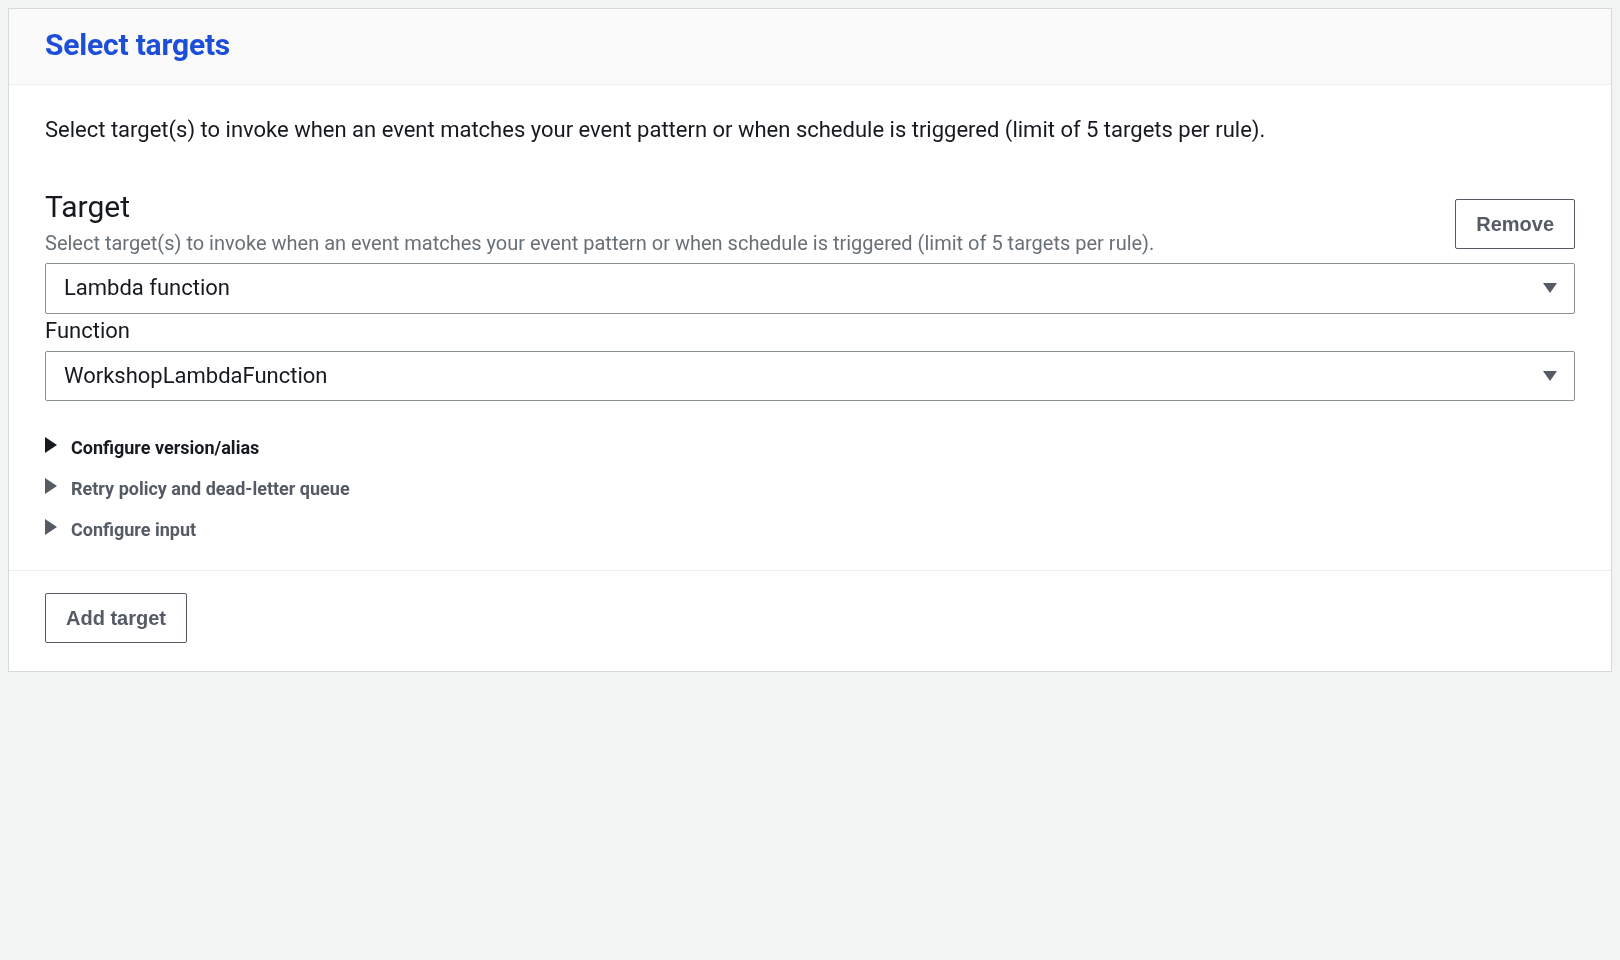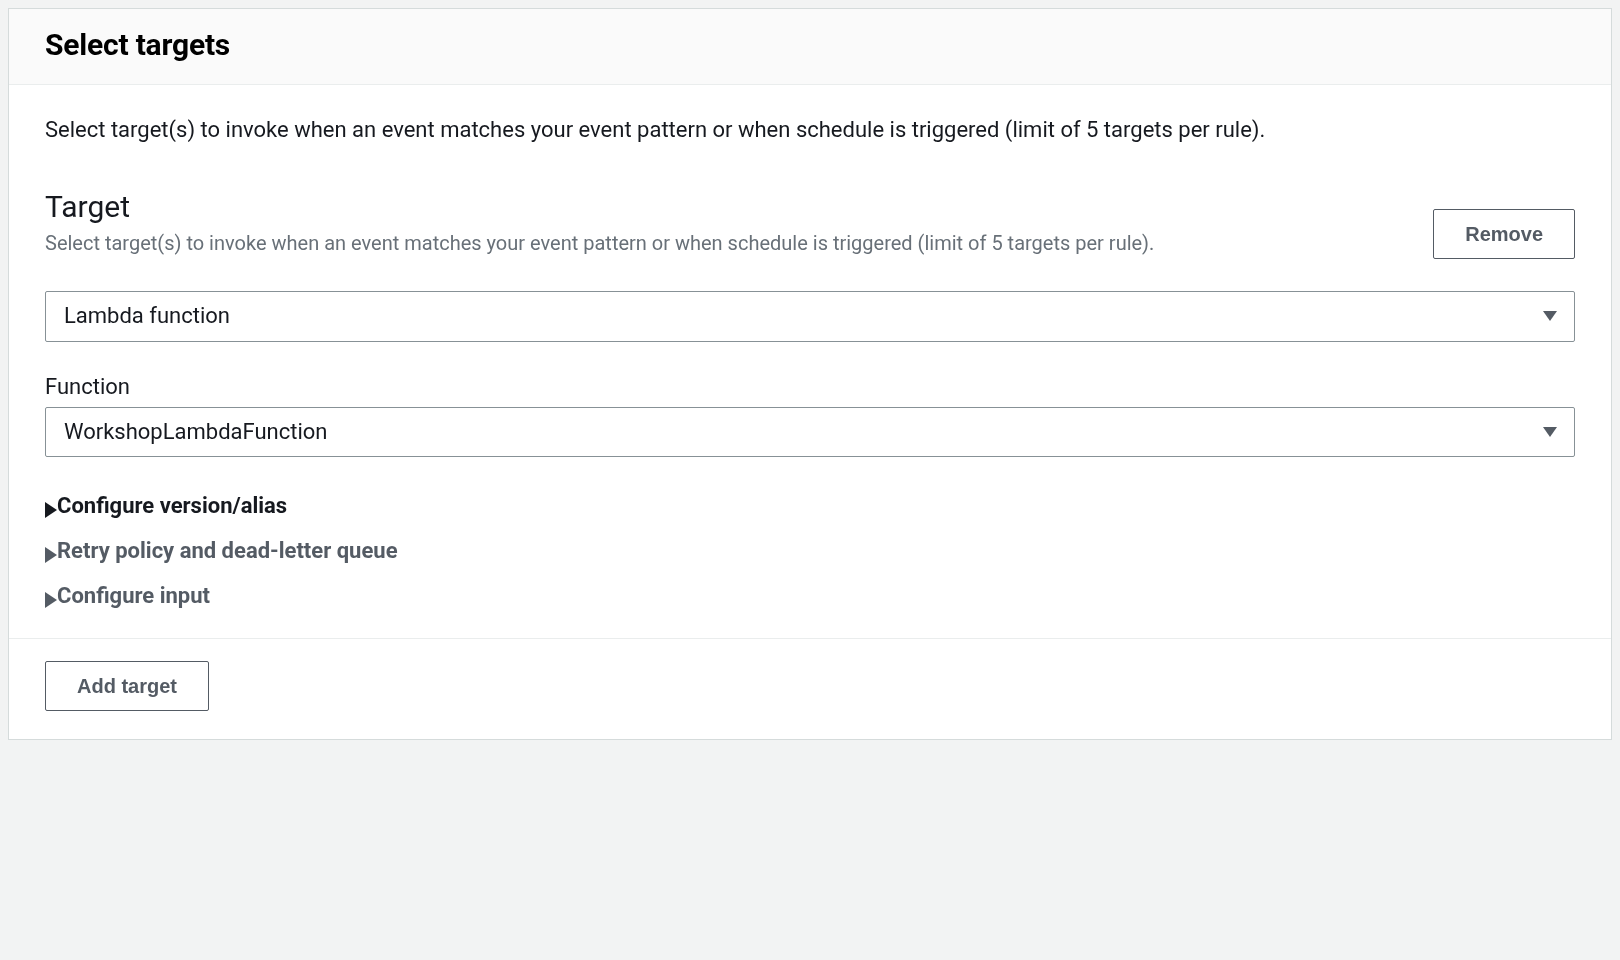--- a/index.html
+++ b/index.html
@@ -18,38 +18,38 @@
     width: 100%;
   }
   .panel-header {
     padding: 18px 36px 22px 36px;
     border-bottom: 1px solid #eaeded;
     background: #fafafa;
   }
   .panel-header h1 {
     font-size: 30px;
     font-weight: 700;
-    color: #000000;
+    color: #1d4ed8;
     letter-spacing: -0.2px;
   }
   .panel-body {
     padding: 28px 36px 20px 36px;
   }
   .intro-text {
     font-size: 22px;
     line-height: 1.55;
     color: #16191f;
     margin-bottom: 42px;
   }
   .target-block {
     position: relative;
   }
   .target-header-row {
     display: flex;
-    align-items: flex-end;
+    align-items: center;
     justify-content: space-between;
     gap: 4px;
   }
   .target-header-text {
     flex: 1 1 auto;
     max-width: 1150px;
   }
   .target-title {
     font-size: 30px;
     font-weight: 400;
@@ -64,28 +64,28 @@
   }
   .btn {
     display: inline-flex;
     align-items: center;
     justify-content: center;
     border: 1px solid #545b64;
     background: #ffffff;
     color: #545b64;
     font-weight: 700;
     font-size: 20px;
-    padding: 8px 31px;
+    padding: 8px 20px;
     border-radius: 2px;
     cursor: pointer;
     white-space: nowrap;
     height: 50px;
   }
   .field {
-    margin-top: 32px;
+    margin-top: 4px;
   }
   .field-label {
     font-size: 22px;
     color: #16191f;
     margin-bottom: 8px;
     font-weight: 400;
   }
   .select {
     position: relative;
     width: 100%;
@@ -110,25 +110,25 @@
     top: 50%;
     transform: translateY(-50%);
     pointer-events: none;
   }
   .select-caret svg { display: block; }
   .expanders {
     margin-top: 26px;
   }
   .expander {
     display: flex;
-    align-items: flex-end;
-    gap: 0;
+    align-items: flex-start;
+    gap: 14px;
     padding: 10px 0;
     cursor: pointer;
-    font-size: 22px;
+    font-size: 18px;
     font-weight: 700;
     color: #545b64;
   }
   .expander.first {
     color: #16191f;
   }
   .expander .tri {
     width: 0; height: 0;
     border-top: 8px solid transparent;
     border-bottom: 8px solid transparent;

